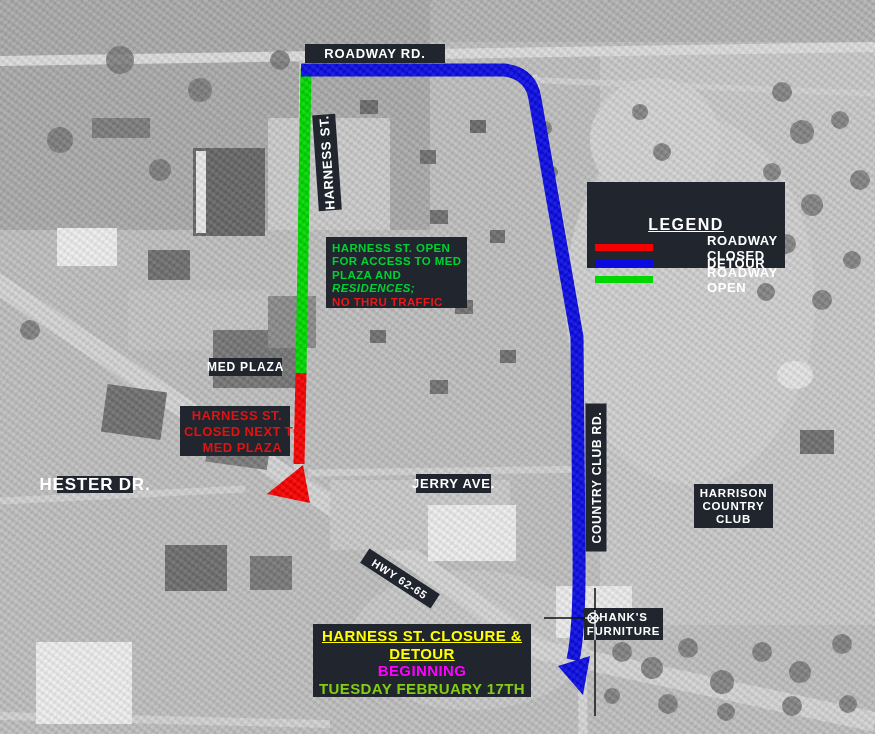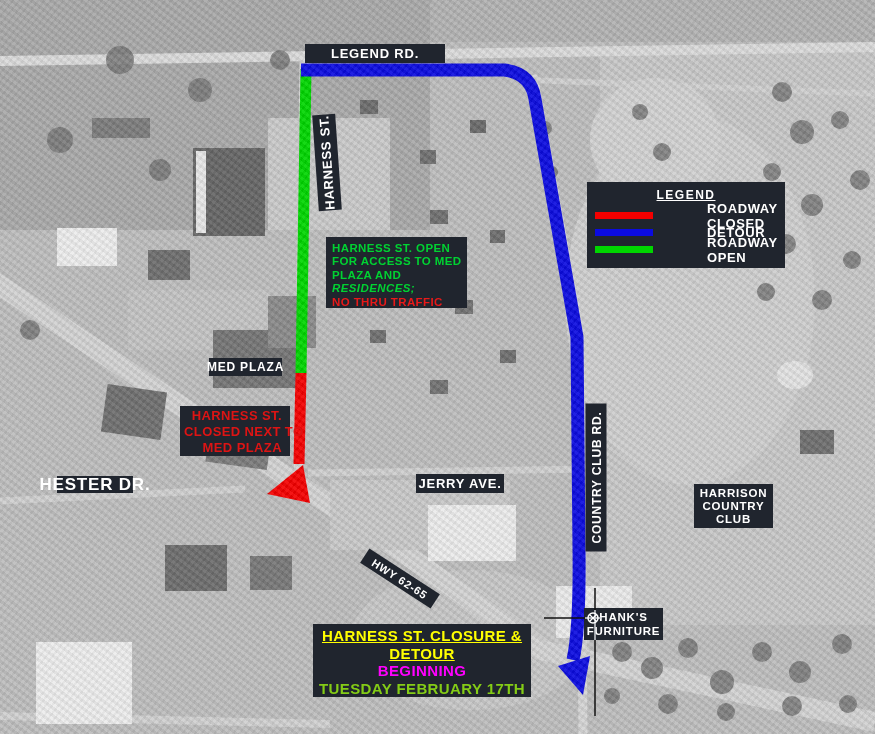--- a/index.html
+++ b/index.html
@@ -21,21 +21,21 @@
     font-weight:bold;letter-spacing:.8px;
     display:flex;align-items:center;justify-content:center;
     white-space:nowrap;
   }
   .rot{transform-origin:center center;}
   .legend{
     position:absolute;z-index:3;left:587px;top:182px;width:198px;height:86px;
     background:#20252e;color:#fff;font-weight:bold;
     display:flex;flex-direction:column;align-items:center;padding-top:6px;box-sizing:border-box;
   }
-  .legend-title{font-size:12px;letter-spacing:1.5px;text-decoration:underline;margin-bottom:5px;}
+  .legend-title{font-size:16px;letter-spacing:1.5px;text-decoration:underline;margin-bottom:5px;margin-top:28px;}
   .legend-row{display:flex;align-items:center;width:100%;padding-left:8px;box-sizing:border-box;height:17px;}
   .legend-swatch{width:58px;height:7px;margin-right:9px;flex:none;}
   .legend-label{font-size:13px;letter-spacing:.6px;margin-left:45px;}
   .note-open{
     position:absolute;z-index:3;left:326px;top:237px;width:141px;height:71px;
     background:#20252e;font-weight:bold;font-size:11.5px;line-height:13.4px;
     letter-spacing:.4px;padding:5px 0 0 6px;box-sizing:border-box;white-space:nowrap;
   }
   .note-closed{
     position:absolute;z-index:3;left:180px;top:406px;width:110px;height:50px;
@@ -146,21 +146,21 @@
     <g>
       <path d="M306,69 L301,373" stroke="#00d600" stroke-width="11" fill="none" style="stroke: rgb(0, 214, 0);"></path>
       <path d="M301,373 L299,464" stroke="#f40000" stroke-width="11" fill="none" style="stroke: rgb(244, 0, 0);"></path>
       <polygon points="267,494 303,465 310,503" fill="#f40000" style="fill: rgb(244, 0, 0);"></polygon>
       <path d="M301,70 L504,70 Q531,73 535,99 L577,337 L579,548 Q580,628 573,660" stroke="#0b0be0" stroke-width="13" fill="none" style="stroke: rgb(11, 11, 224);"></path>
       <polygon points="558,666 590,656 583,695" fill="#0b0be0" style="fill: rgb(11, 11, 224);"></polygon>
     </g>
   </svg>
 
   <div class="darkbox" style="left:305px;top:44px;width:140px;height:19px;font-size:13px;">
-    <span>LEGEND RD.</span>
+    <span>ROADWAY RD.</span>
   </div>
 
   <div class="darkbox rot" style="left:279px;top:151px;width:96px;height:23px;font-size:13px;transform:rotate(-94deg);">
     <span>HARNESS ST.</span>
   </div>
 
   <div class="legend">
     <div class="legend-title">LEGEND</div>
     <div class="legend-row">
       <div class="legend-swatch" style="background: rgb(244, 0, 0);"></div>
@@ -191,21 +191,21 @@
   <div class="note-closed" style="color: rgb(221, 20, 20);">
     <div>HARNESS ST.</div>
     <div>CLOSED NEXT TO</div>
     <div>MED PLAZA</div>
   </div>
 
   <div class="darkbox" style="left:57px;top:476px;width:76px;height:17px;font-size:17px;">
     <span>HESTER DR.</span>
   </div>
 
-  <div class="darkbox" style="left:416px;top:474px;width:88px;height:19px;font-size:13px;">
+  <div class="darkbox" style="left:416px;top:474px;width:75px;height:19px;font-size:13px;">
     <span>JERRY AVE.</span>
   </div>
 
   <div class="darkbox rot" style="left:522px;top:467px;width:148px;height:21px;font-size:12px;transform:rotate(-90deg);">
     <span>COUNTRY CLUB RD.</span>
   </div>
 
   <div class="darkbox rot" style="left:358px;top:570px;width:84px;height:17px;font-size:11px;transform:rotate(33deg);">
     <span>HWY 62-65</span>
   </div>

